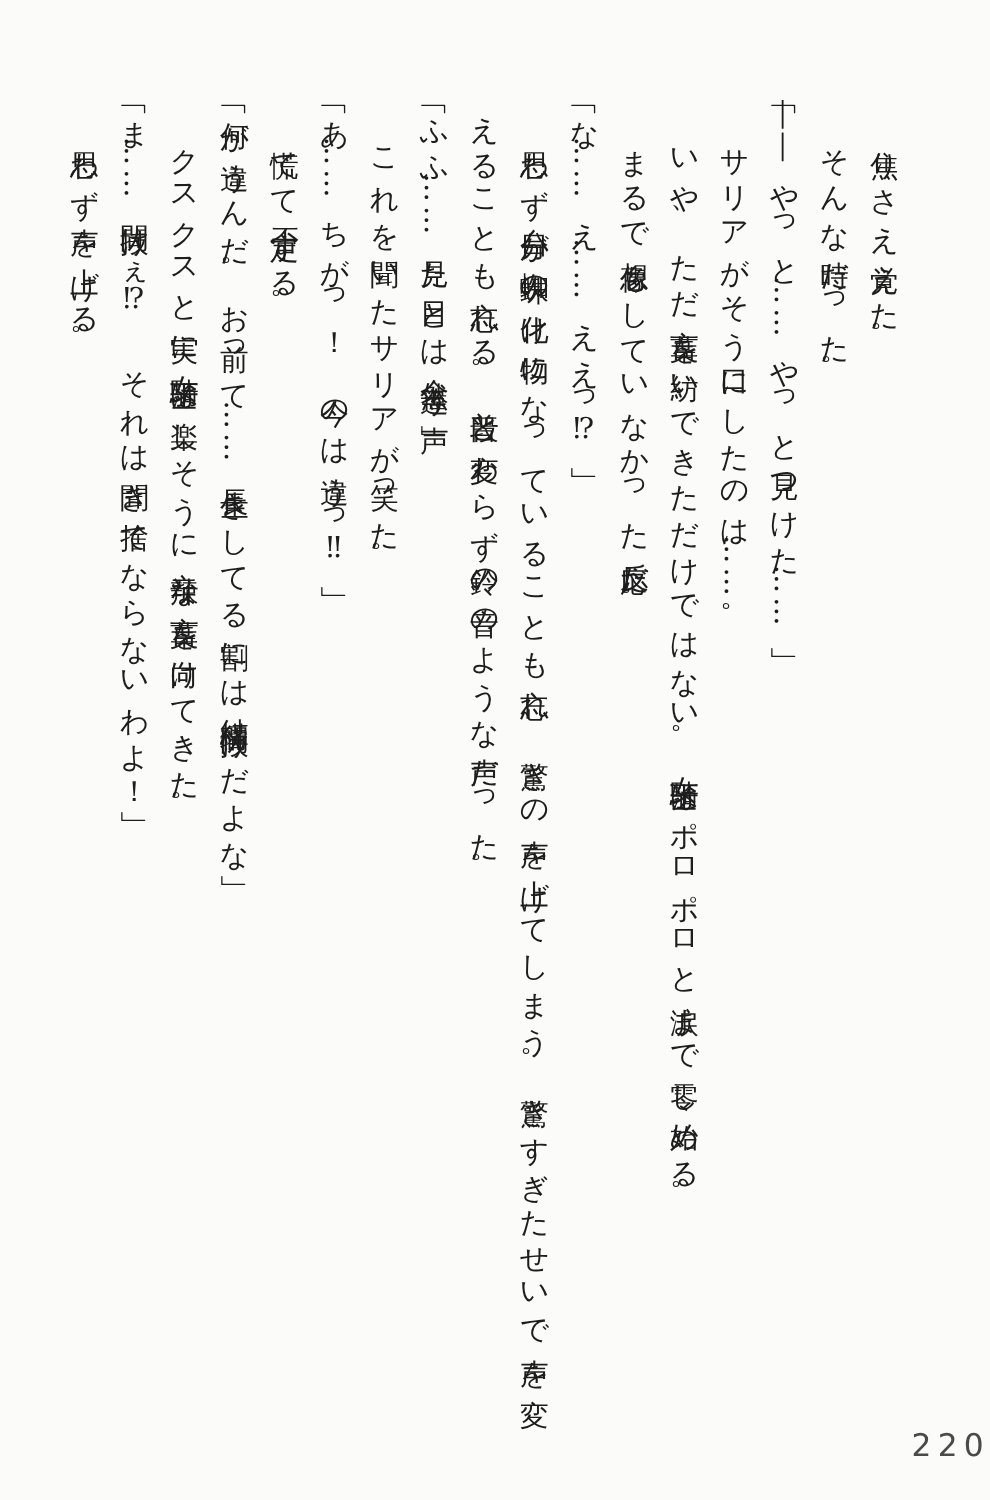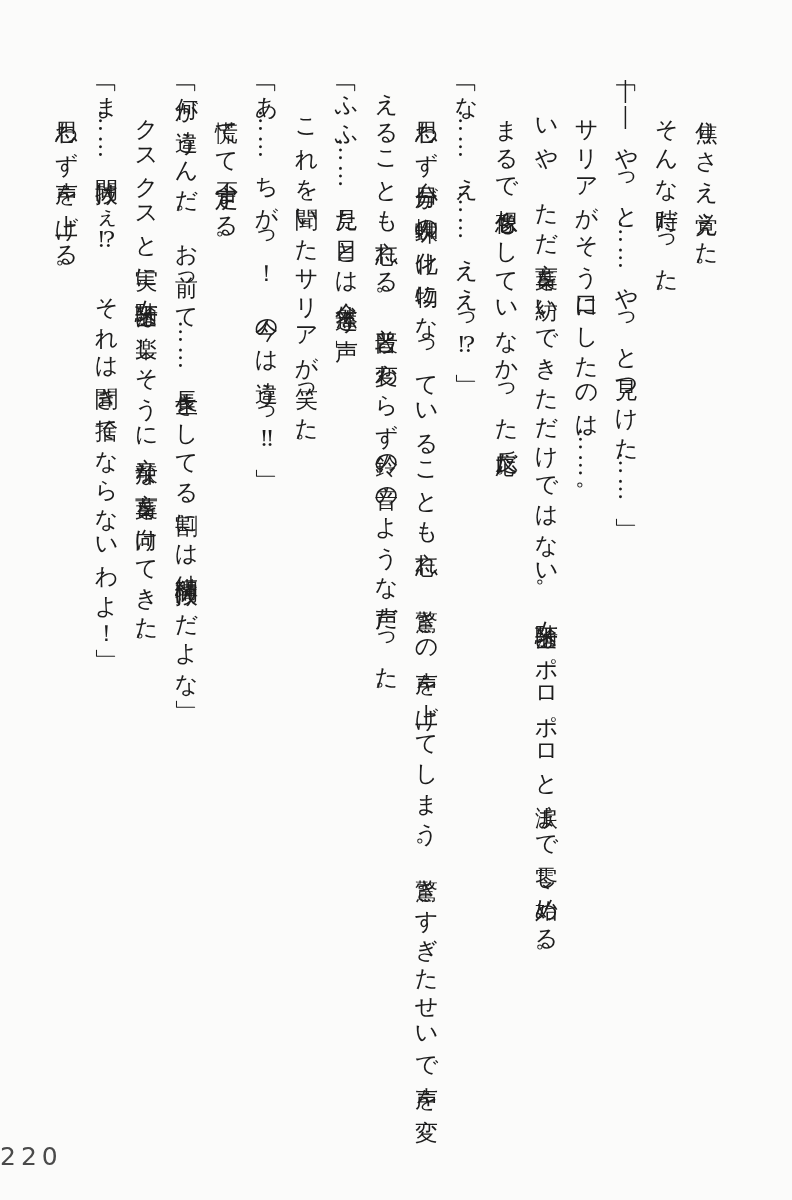--- a/index.html
+++ b/index.html
@@ -37,21 +37,21 @@
     text-indent: 26px; 
   }
   .text-block p.quote {
     text-indent: 0; 
   }
   .page-number {
     position: absolute;
     top: 1142px;
     left: 0;
     width: 792px;
-    text-align: left;
+    text-align: right;
     font-family: "DejaVu Sans", "Liberation Sans", sans-serif;
     font-size: 25px;
     letter-spacing: 5px;
     color: var(--folio-color, #4a4a4a);
   }
 </style>
 </head>
 <body>
 
 <div class="page">

